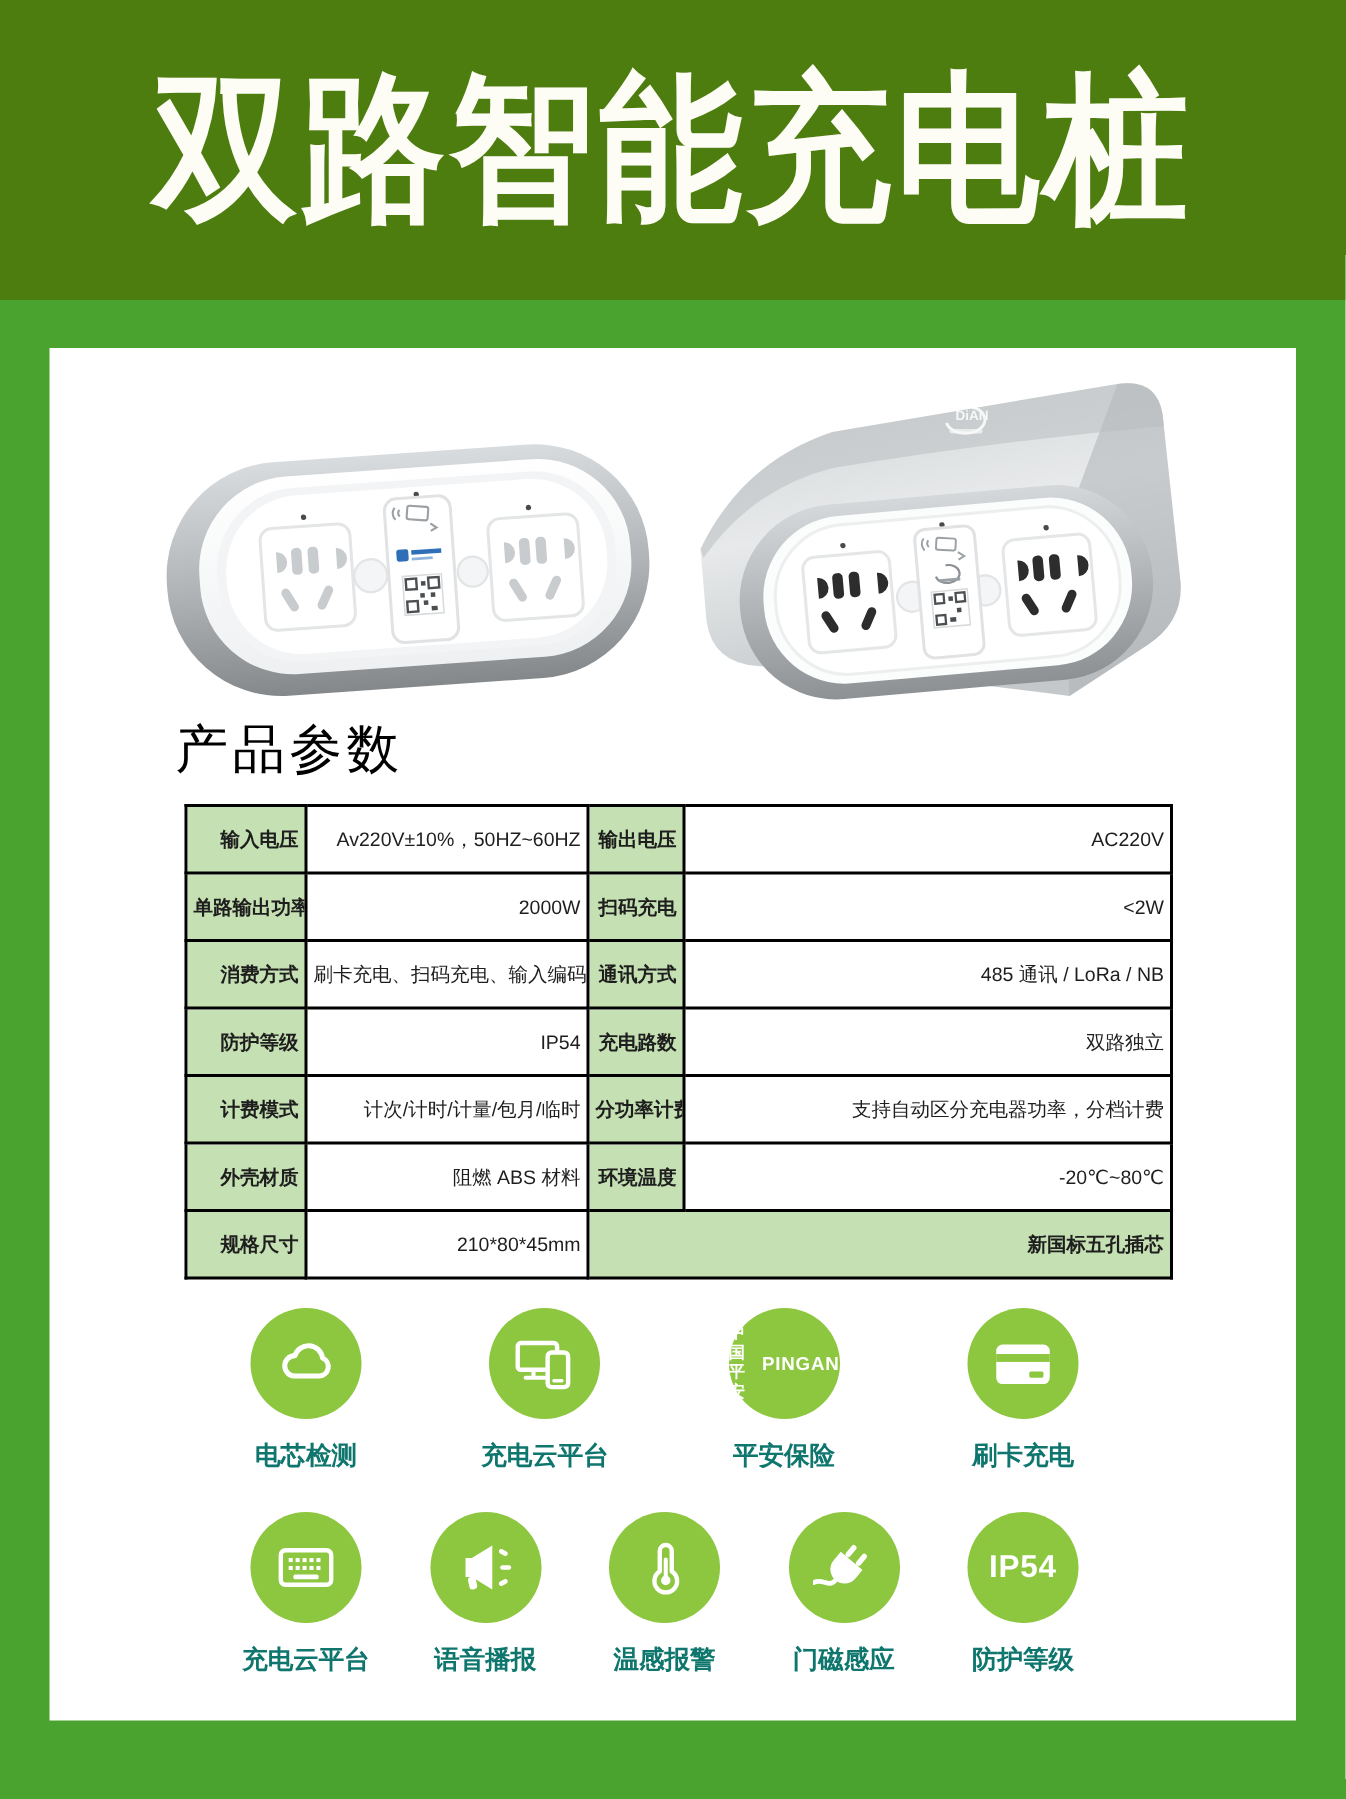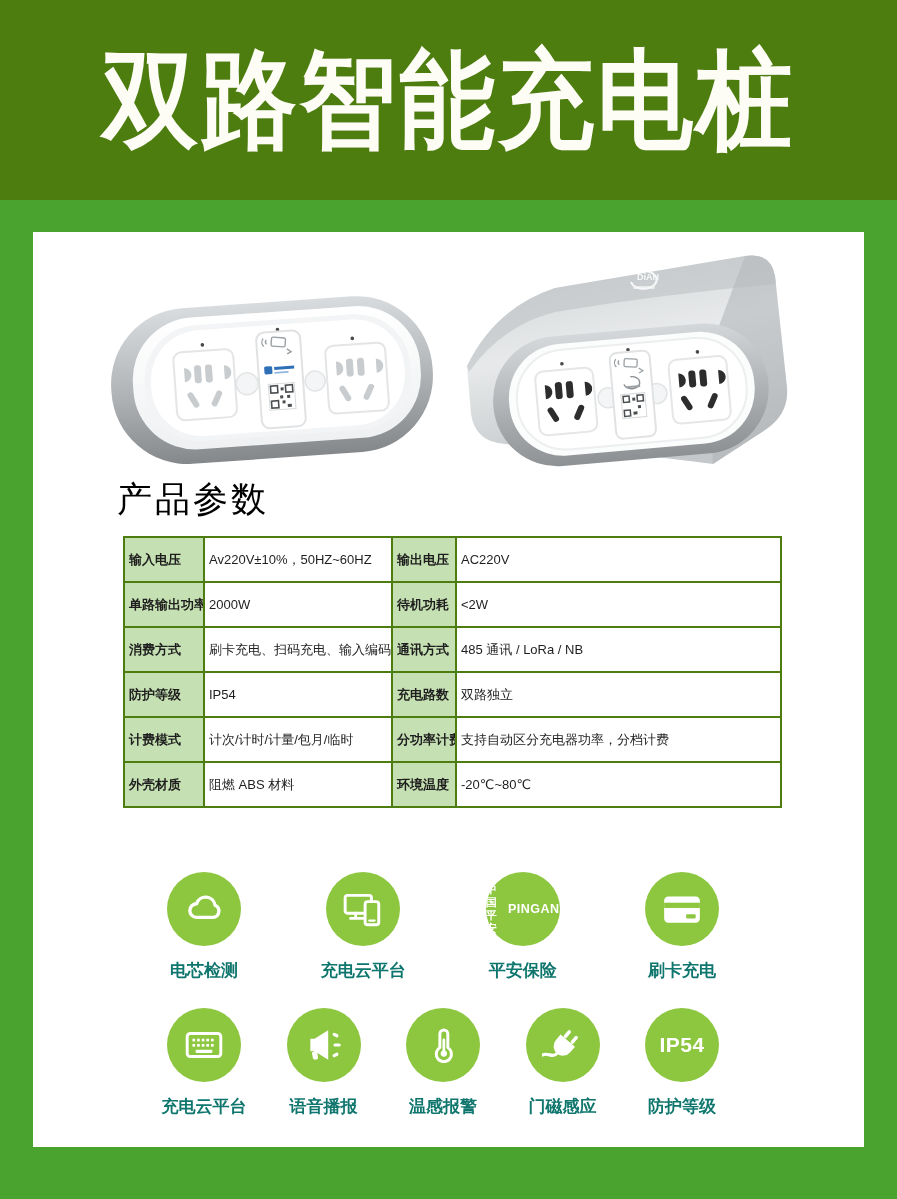--- a/index.html
+++ b/index.html
@@ -34,22 +34,22 @@
     position: absolute; left: 84px; top: 244px;
     font-size: 35px; color: #000000; letter-spacing: 3px; font-weight: 400;
   }
   
   table.specs {
     position: absolute; left: 90px; top: 304px;
     width: 650px; border-collapse: collapse; table-layout: fixed;
     font-size: 13px; color: #1e1e1e;
   }
   table.specs td {
-    border: 2px solid #4d7c0f; height: 45px;
-    text-align: left; vertical-align: middle; padding: 2px 4px;
+    border: 2px solid #000000; height: 45px;
+    text-align: right; vertical-align: middle; padding: 2px 4px;
     background: #fff; overflow: hidden; white-space: nowrap;
   }
   table.specs td.lbl { background: #C5E0B2; font-weight: bold; }
   table.specs td.merged { background: #C5E0B2; font-weight: bold; }
   .w1 { width: 80px; } .w2 { width: 188px; } .w3 { width: 64px; } .w4 { width: 325px; }
   
   .feat-row {
     position: absolute; left: 112px; width: 596px;
     display: flex; justify-content: space-between;
   }
@@ -238,21 +238,21 @@
     <tbody>
         <tr>
       <td class="lbl w1">输入电压</td>
       <td class="w2">Av220V±10%，50HZ~60HZ</td>
       <td class="lbl w3">输出电压</td>
       <td class="w4">AC220V</td>
     </tr>
     <tr>
       <td class="lbl">单路输出功率</td>
       <td>2000W</td>
-      <td class="lbl">待机功耗</td>
+      <td class="lbl">扫码充电</td>
       <td>&lt;2W</td>
     </tr>
     <tr>
       <td class="lbl">消费方式</td>
       <td>刷卡充电、扫码充电、输入编码充电</td>
       <td class="lbl">通讯方式</td>
       <td>485 通讯 / LoRa / NB</td>
     </tr>
     <tr>
       <td class="lbl">防护等级</td>
@@ -264,20 +264,25 @@
       <td class="lbl">计费模式</td>
       <td>计次/计时/计量/包月/临时</td>
       <td class="lbl">分功率计费</td>
       <td>支持自动区分充电器功率，分档计费</td>
     </tr>
     <tr>
       <td class="lbl">外壳材质</td>
       <td>阻燃 ABS 材料</td>
       <td class="lbl">环境温度</td>
       <td>-20℃~80℃</td>
+    </tr>
+    <tr>
+      <td class="lbl">规格尺寸</td>
+      <td>210*80*45mm</td>
+      <td class="merged" colspan="2">新国标五孔插芯</td>
     </tr>
   </tbody>
     </table>
 
   <div class="feat-row r1">
     <div class="feat">
       <div class="bubble">
         <svg width="42" height="42" viewBox="0 0 40 40">
           <path d="M13 28 a6.5 6.5 0 0 1 0 -13 a9 9 0 0 1 17.5 1.5 a6 6 0 0 1 -2 11.5 z" fill="none" stroke="#ffffff" stroke-width="3.2" stroke-linejoin="round"></path>
         </svg>

